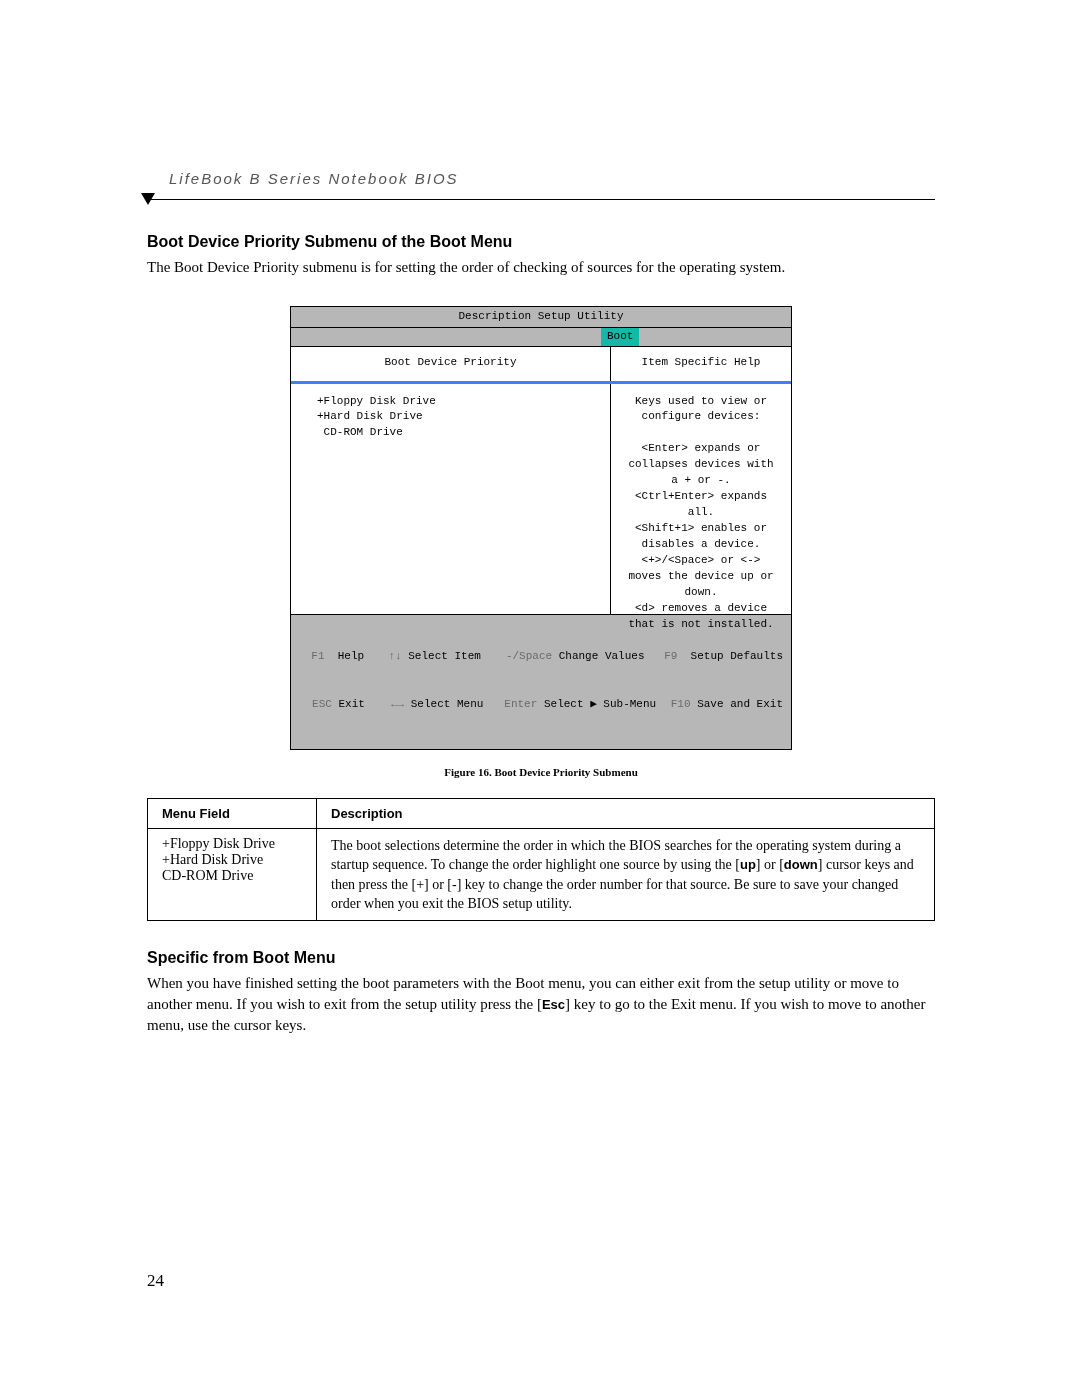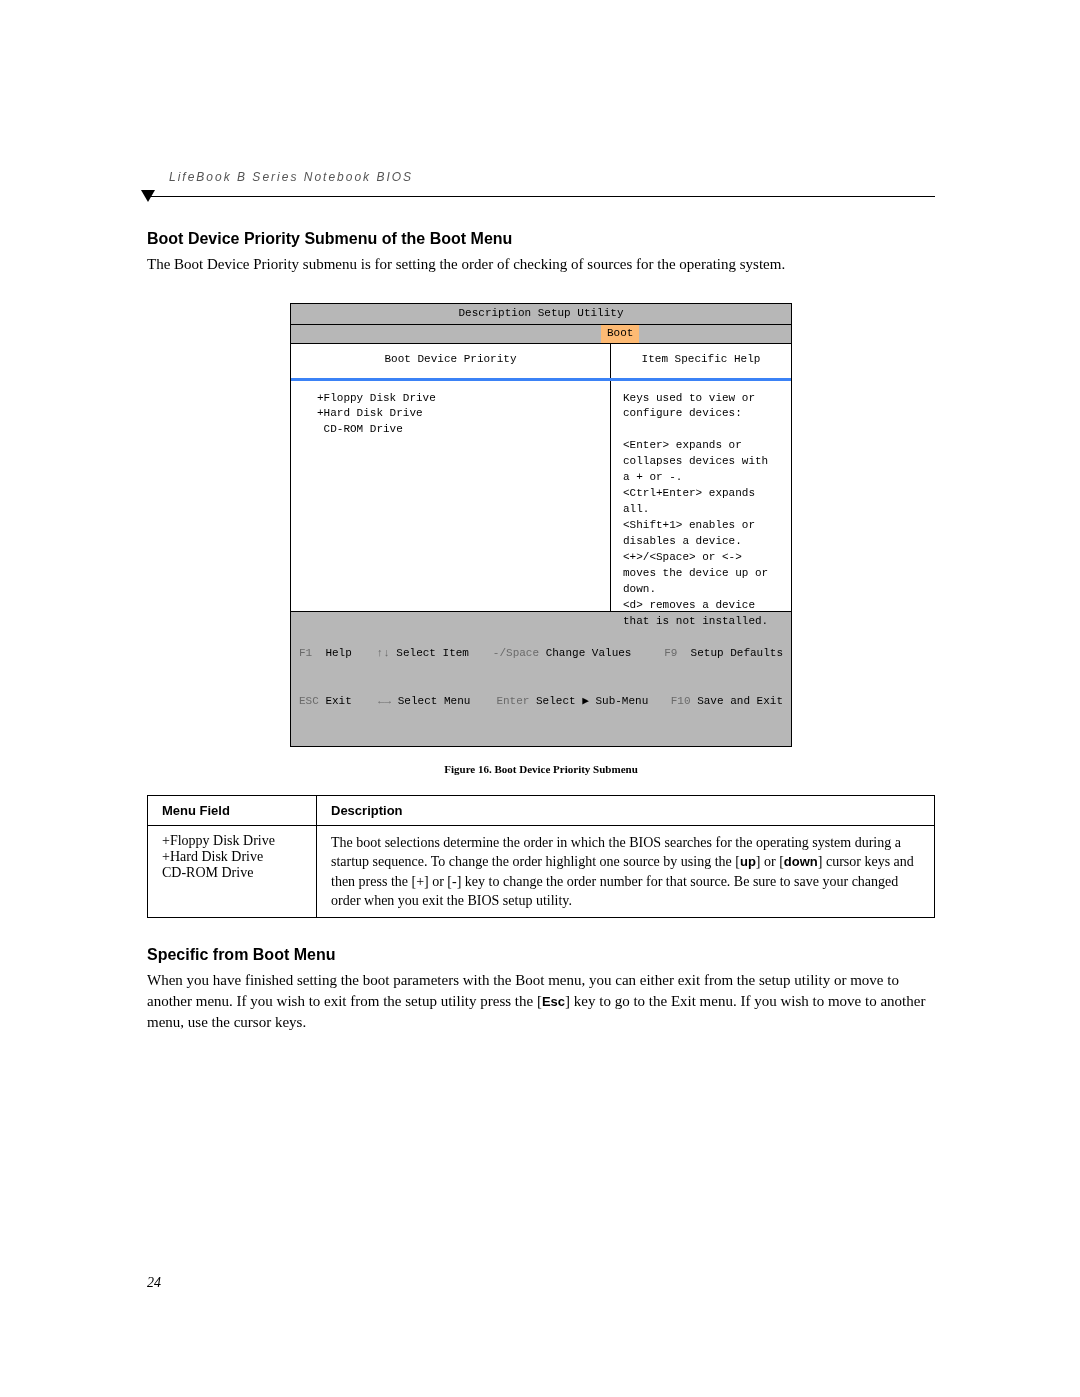--- a/index.html
+++ b/index.html
@@ -11,21 +11,21 @@
   }
   .page {
     width: 1080px;
     height: 1397px;
     position: relative;
     box-sizing: border-box;
     padding: 170px 145px 0 147px;
   }
   .running-head {
     font-family: Verdana, Geneva, sans-serif;
-    font-size: 12px;
+    font-size: 15px;
     letter-spacing: 2px;
     font-style: italic;
     color: #555;
     margin-bottom: 6px;
     padding-left: 22px;
   }
   .head-rule {
     position: relative;
     height: 14px;
   }
@@ -55,22 +55,21 @@
   .bodytext {
     font-size: 15px;
     line-height: 1.38;
     margin: 0 0 10px 0;
   }
   .pagenum {
     position: absolute;
     left: 147px;
     bottom: 106px;
     font-family: Georgia, serif;
-    font-style: italic;
-    font-size: 14px;
+    font-size: 17px;
   }
   
   .bios {
     width: 500px;
     margin: 28px auto 16px auto;
     border: 1px solid #000;
     font-family: "Courier New", Courier, monospace;
     font-size: 11px;
     line-height: 1.45;
   }
@@ -84,21 +83,21 @@
     background: #b7b7b7;
     border-bottom: 1px solid #000;
     padding: 0 6px 0 0;
     text-align: left;
   }
   .bios .menubar span {
     display: inline-block;
     padding: 1px 6px;
   }
   .bios .menubar .active {
-    background: #fdba74;
+    background: #14b8a6;
     margin-left: 310px;
   }
   .bios .midrow {
     display: flex;
     border-bottom: 3px solid #3b82f6;
   }
   .bios .col-l {
     width: 320px;
     border-right: 1px solid #000;
     box-sizing: border-box;
@@ -116,30 +115,31 @@
   }
   .bios .bodyrow .col-l {
     padding: 10px 14px 10px 26px;
     height: 230px;
     white-space: pre;
   }
   .bios .bodyrow .col-r {
     padding: 10px 12px 22px 12px;
     height: 230px;
     white-space: pre-wrap;
+    text-align: center;
   }
   .bios .footer {
     background: #b7b7b7;
     border-top: 1px solid #000;
     padding: 3px 8px 4px 8px;
     white-space: pre;
     font-size: 11px;
   }
   .bios .footer .dim { color: #6a6a6a; }
-  .bios .footer .row { display: flex; }
+  .bios .footer .row { display: flex; text-align: center; }
   .bios .footer .c1 { width: 80px; }
   .bios .footer .c2 { width: 120px; }
   .bios .footer .c3 { width: 170px; }
   .bios .footer .c4 { flex: 1; }
   .figure-caption {
     text-align: center;
     font-family: Liberation Serif, serif;
     font-size: 11px;
     font-weight: bold;
     margin: 10px 0 20px 0;

